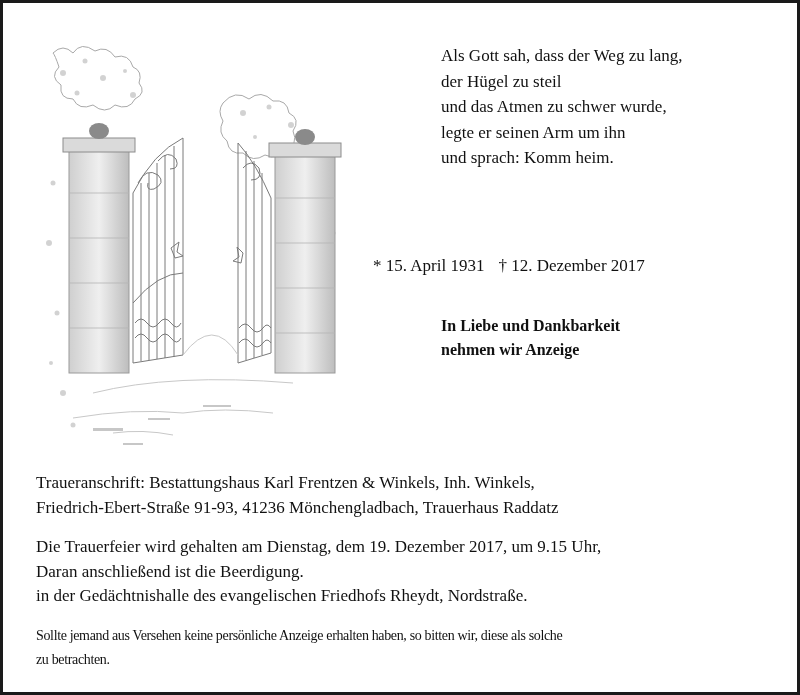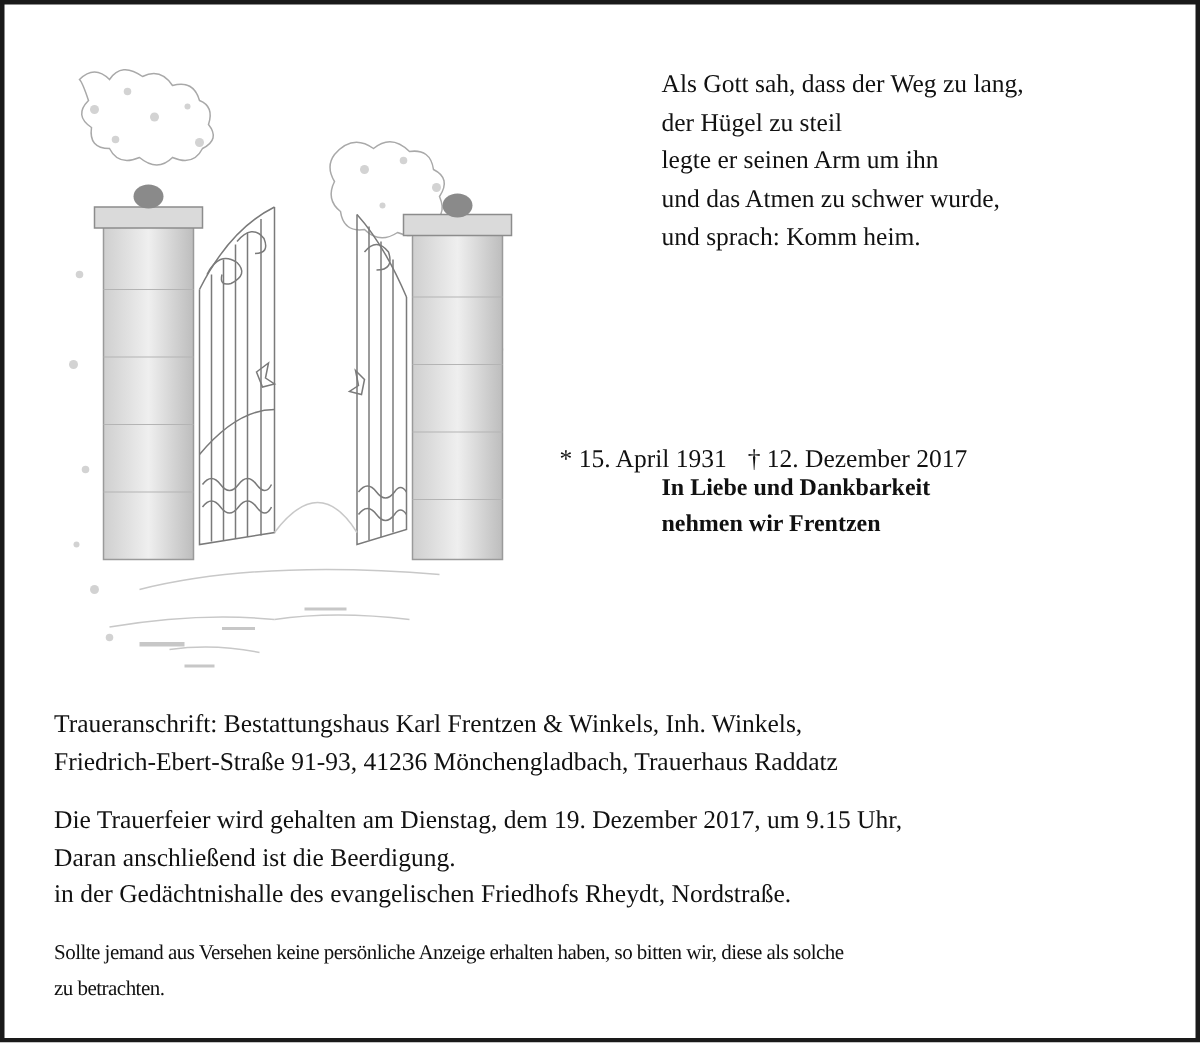--- a/index.html
+++ b/index.html
@@ -51,21 +51,20 @@
       line-height: 52px;
       white-space: nowrap;
     }
     .dates {
       position: absolute;
       left: 370px;
       top: 252px;
       font-size: 17px;
       line-height: 22px;
       white-space: nowrap;
-      margin-top: 40px;
     }
     .dates .gap { display: inline-block; width: 14px; }
 
     .farewell {
       position: absolute;
       left: 438px;
       top: 311px;
       font-size: 16px;
       line-height: 24px;
       white-space: nowrap;
@@ -199,33 +198,33 @@
         <rect x="115" y="385" width="22" height="2"></rect>
         <rect x="170" y="372" width="28" height="2"></rect>
         <rect x="90" y="410" width="20" height="2"></rect>
       </g>
     </svg>
   </div>
 
   <div class="poem">
     <div>Als Gott sah, dass der Weg zu lang,</div>
     <div>der Hügel zu steil</div>
+    <div>und das Atmen zu schwer wurde,</div>
     <div>legte er seinen Arm um ihn</div>
-    <div>und das Atmen zu schwer wurde,</div>
     <div>und sprach: Komm heim.</div>
   </div>
 
 
   <div class="dates">
     <span>* 15. April 1931</span><span class="gap"></span><span>† 12. Dezember 2017</span>
   </div>
 
   <div class="farewell">
     <div>In Liebe und Dankbarkeit</div>
-    <div>nehmen wir Frentzen</div>
+    <div>nehmen wir Anzeige</div>
   </div>
 
 
   <div class="body-block address">
     <div>Traueranschrift: Bestattungshaus Karl Frentzen &amp; Winkels, Inh. Winkels,</div>
     <div>Friedrich-Ebert-Straße 91-93, 41236 Mönchengladbach, Trauerhaus Raddatz</div>
   </div>
 
   <div class="body-block ceremony">
     <div>Die Trauerfeier wird gehalten am Dienstag, dem 19. Dezember 2017, um 9.15 Uhr,</div>

